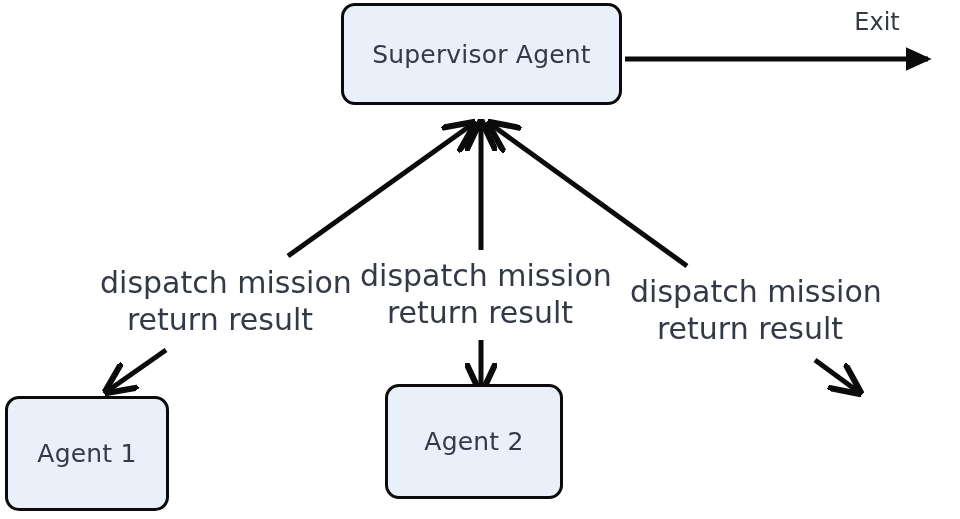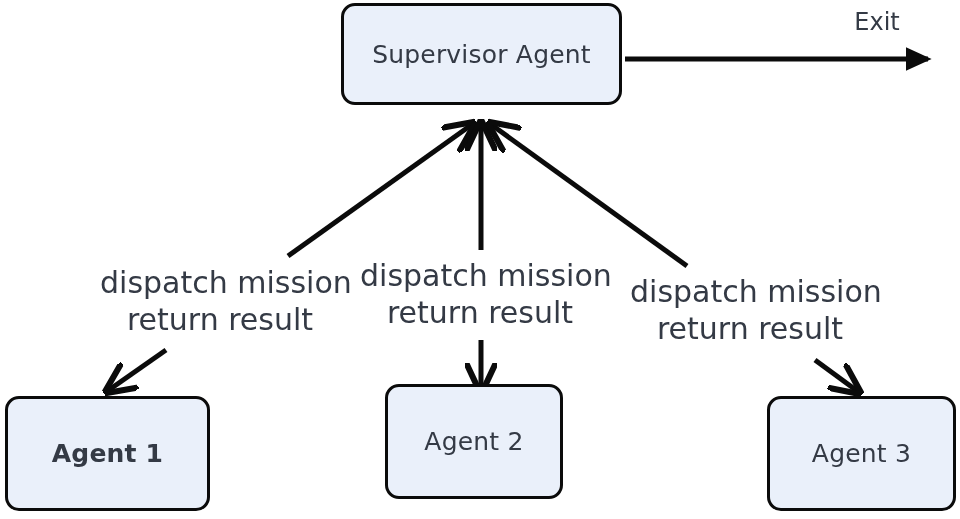--- a/index.html
+++ b/index.html
@@ -36,23 +36,22 @@
   }
   #node-supervisor {
     left: 341px;
     top: 3px;
     width: 281px;
     height: 102px;
   }
   #node-agent-1 {
     left: 5px;
     top: 396px;
-    width: 205px;
+    width: 164px;
     height: 115px;
-    font-weight: bold;
   }
   #node-agent-2 {
     left: 385px;
     top: 384px;
     width: 178px;
     height: 115px;
   }
   #node-agent-3 {
     left: 767px;
     top: 396px;
@@ -128,23 +127,20 @@
   </div>
 
   <div class="node-box" id="node-agent-1">
     <span class="node-label">Agent 1</span>
   </div>
 
   <div class="node-box" id="node-agent-2">
     <span class="node-label">Agent 2</span>
   </div>
 
-  <div class="node-box" id="node-agent-3">
-    <span class="node-label">Agent 3</span>
-  </div>
 
   <div class="edge-label" id="edge-label-exit">
     <span>Exit</span>
   </div>
 
   <div class="edge-label" id="edge-label-left">
     <div>dispatch mission</div>
     <div>return result</div>
   </div>
 

